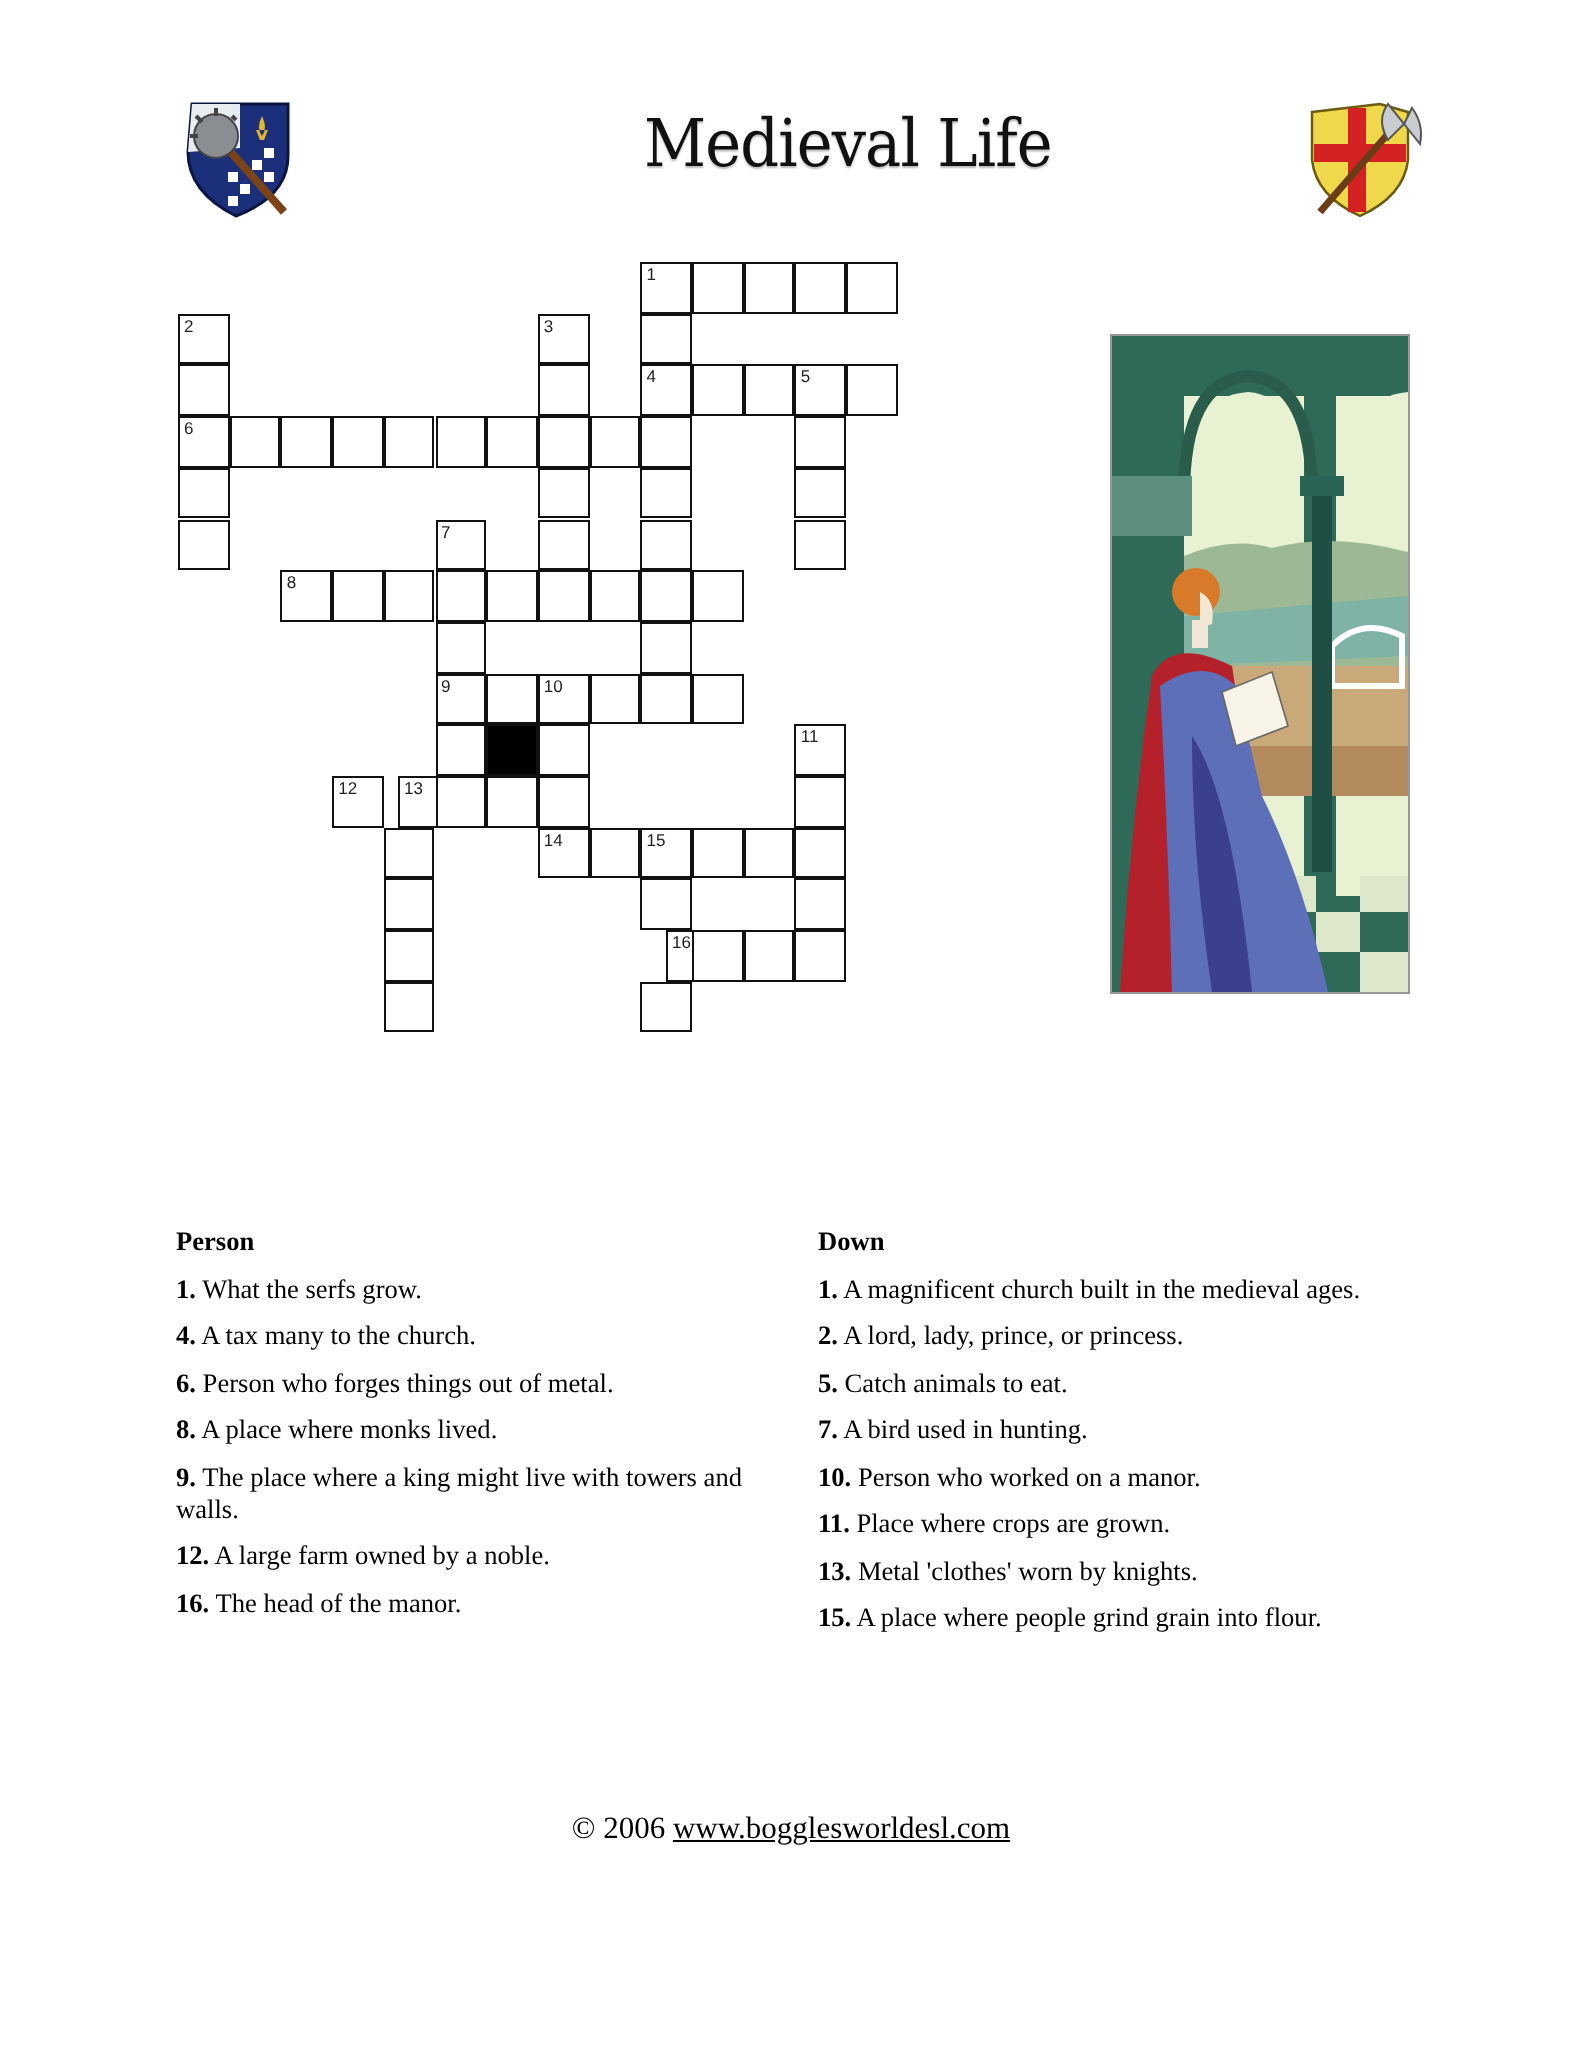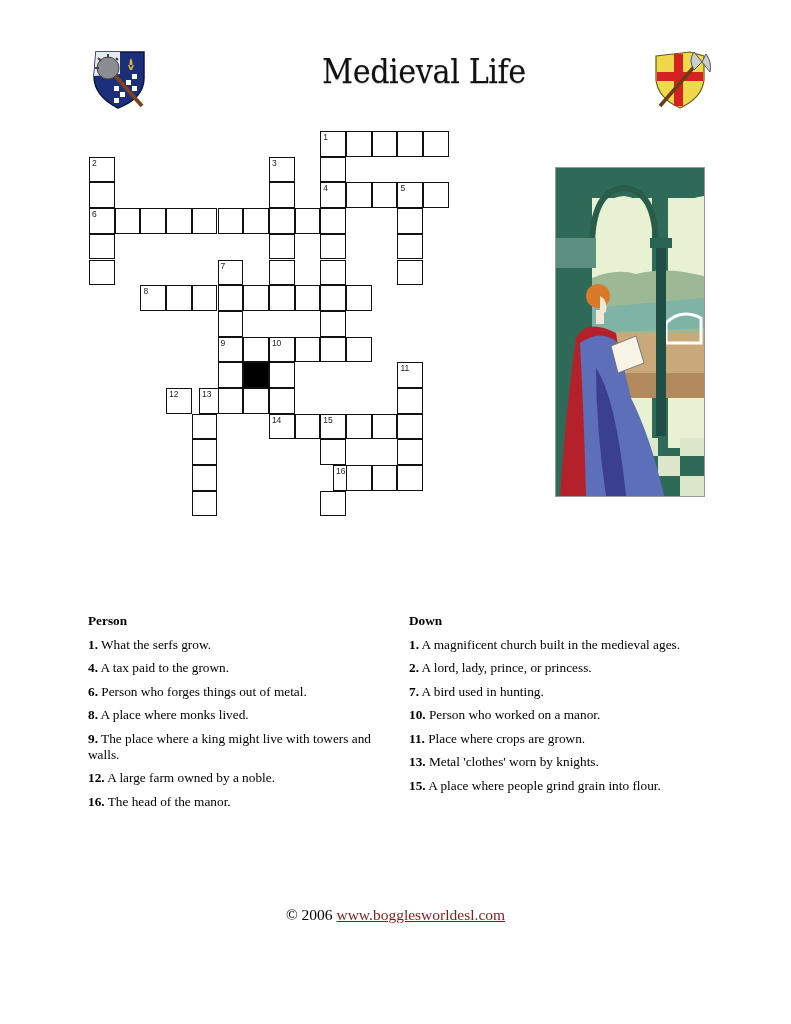--- a/index.html
+++ b/index.html
@@ -26,21 +26,21 @@
 
   
   .clue-col { top: 613px; font-size: 13.3px; line-height: 16px; }
   #across-col { left: 88px; width: 310px; }
   #down-col { left: 409px; width: 320px; }
   .clue-head { font-weight: bold; margin-bottom: 7.5px; }
   .clue { margin-bottom: 7.5px; }
   .clue b { font-weight: bold; }
 
   #footer { left: 0; width: 791px; top: 906px; text-align: center; font-size: 15.5px; }
-  #footer a { color: #7f1d1d; text-decoration: underline; }
+  #footer a { color: #000000; text-decoration: underline; }
 </style>
 </head>
 <body>
 
 <div class="abs shield" style="left:88px; top:46px;">
   <svg width="64" height="66" viewBox="0 0 64 66">
     <path d="M8 6 L56 6 L56 32 Q56 52 30 62 Q6 50 6 30 Z" fill="#1b2f7a" stroke="#0c1640" stroke-width="1.5"></path>
     <path d="M8 6 L32 6 L32 28 L6 30 Z" fill="#e9ecef"></path>
     <rect x="38" y="34" width="5" height="5" fill="#fff"></rect>
       <rect x="44" y="40" width="5" height="5" fill="#fff"></rect>
@@ -217,33 +217,34 @@
     <path d="M44 128 Q52 132 50 144 L44 146 Z" fill="#f2e6d4"></path>
     <rect x="40" y="142" width="8" height="14" fill="#f2e6d4"></rect>
     <path d="M55 178 L80 168 L88 195 L62 205 Z" fill="#f7f3e6" stroke="#666" stroke-width="0.8"></path>
   </svg>
 </div>
 
 <div class="abs clue-col" id="across-col">
   <div class="clue-head">Person</div>
   <div id="across-list">
       <div class="clue"><b>1.</b><span> What the serfs grow.</span></div>
-      <div class="clue"><b>4.</b><span> A tax paid to the grown.</span></div>
+      <div class="clue"><b>4.</b><span> A tax many to the church.</span></div>
       <div class="clue"><b>6.</b><span> Person who forges things out of metal.</span></div>
       <div class="clue"><b>8.</b><span> A place where monks lived.</span></div>
       <div class="clue"><b>9.</b><span> The place where a king might live with towers and walls.</span></div>
       <div class="clue"><b>12.</b><span> A large farm owned by a noble.</span></div>
       <div class="clue"><b>16.</b><span> The head of the manor.</span></div>
     </div>
 </div>
 <div class="abs clue-col" id="down-col">
   <div class="clue-head">Down</div>
   <div id="down-list">
       <div class="clue"><b>1.</b><span> A magnificent church built in the medieval ages.</span></div>
       <div class="clue"><b>2.</b><span> A lord, lady, prince, or princess.</span></div>
+      <div class="clue"><b>5.</b><span> Catch animals to eat.</span></div>
       <div class="clue"><b>7.</b><span> A bird used in hunting.</span></div>
       <div class="clue"><b>10.</b><span> Person who worked on a manor.</span></div>
       <div class="clue"><b>11.</b><span> Place where crops are grown.</span></div>
       <div class="clue"><b>13.</b><span> Metal 'clothes' worn by knights.</span></div>
       <div class="clue"><b>15.</b><span> A place where people grind grain into flour.</span></div>
     </div>
 </div>
 
 <div class="abs" id="footer">
   <span>© 2006 </span><a>www.bogglesworldesl.com</a>

